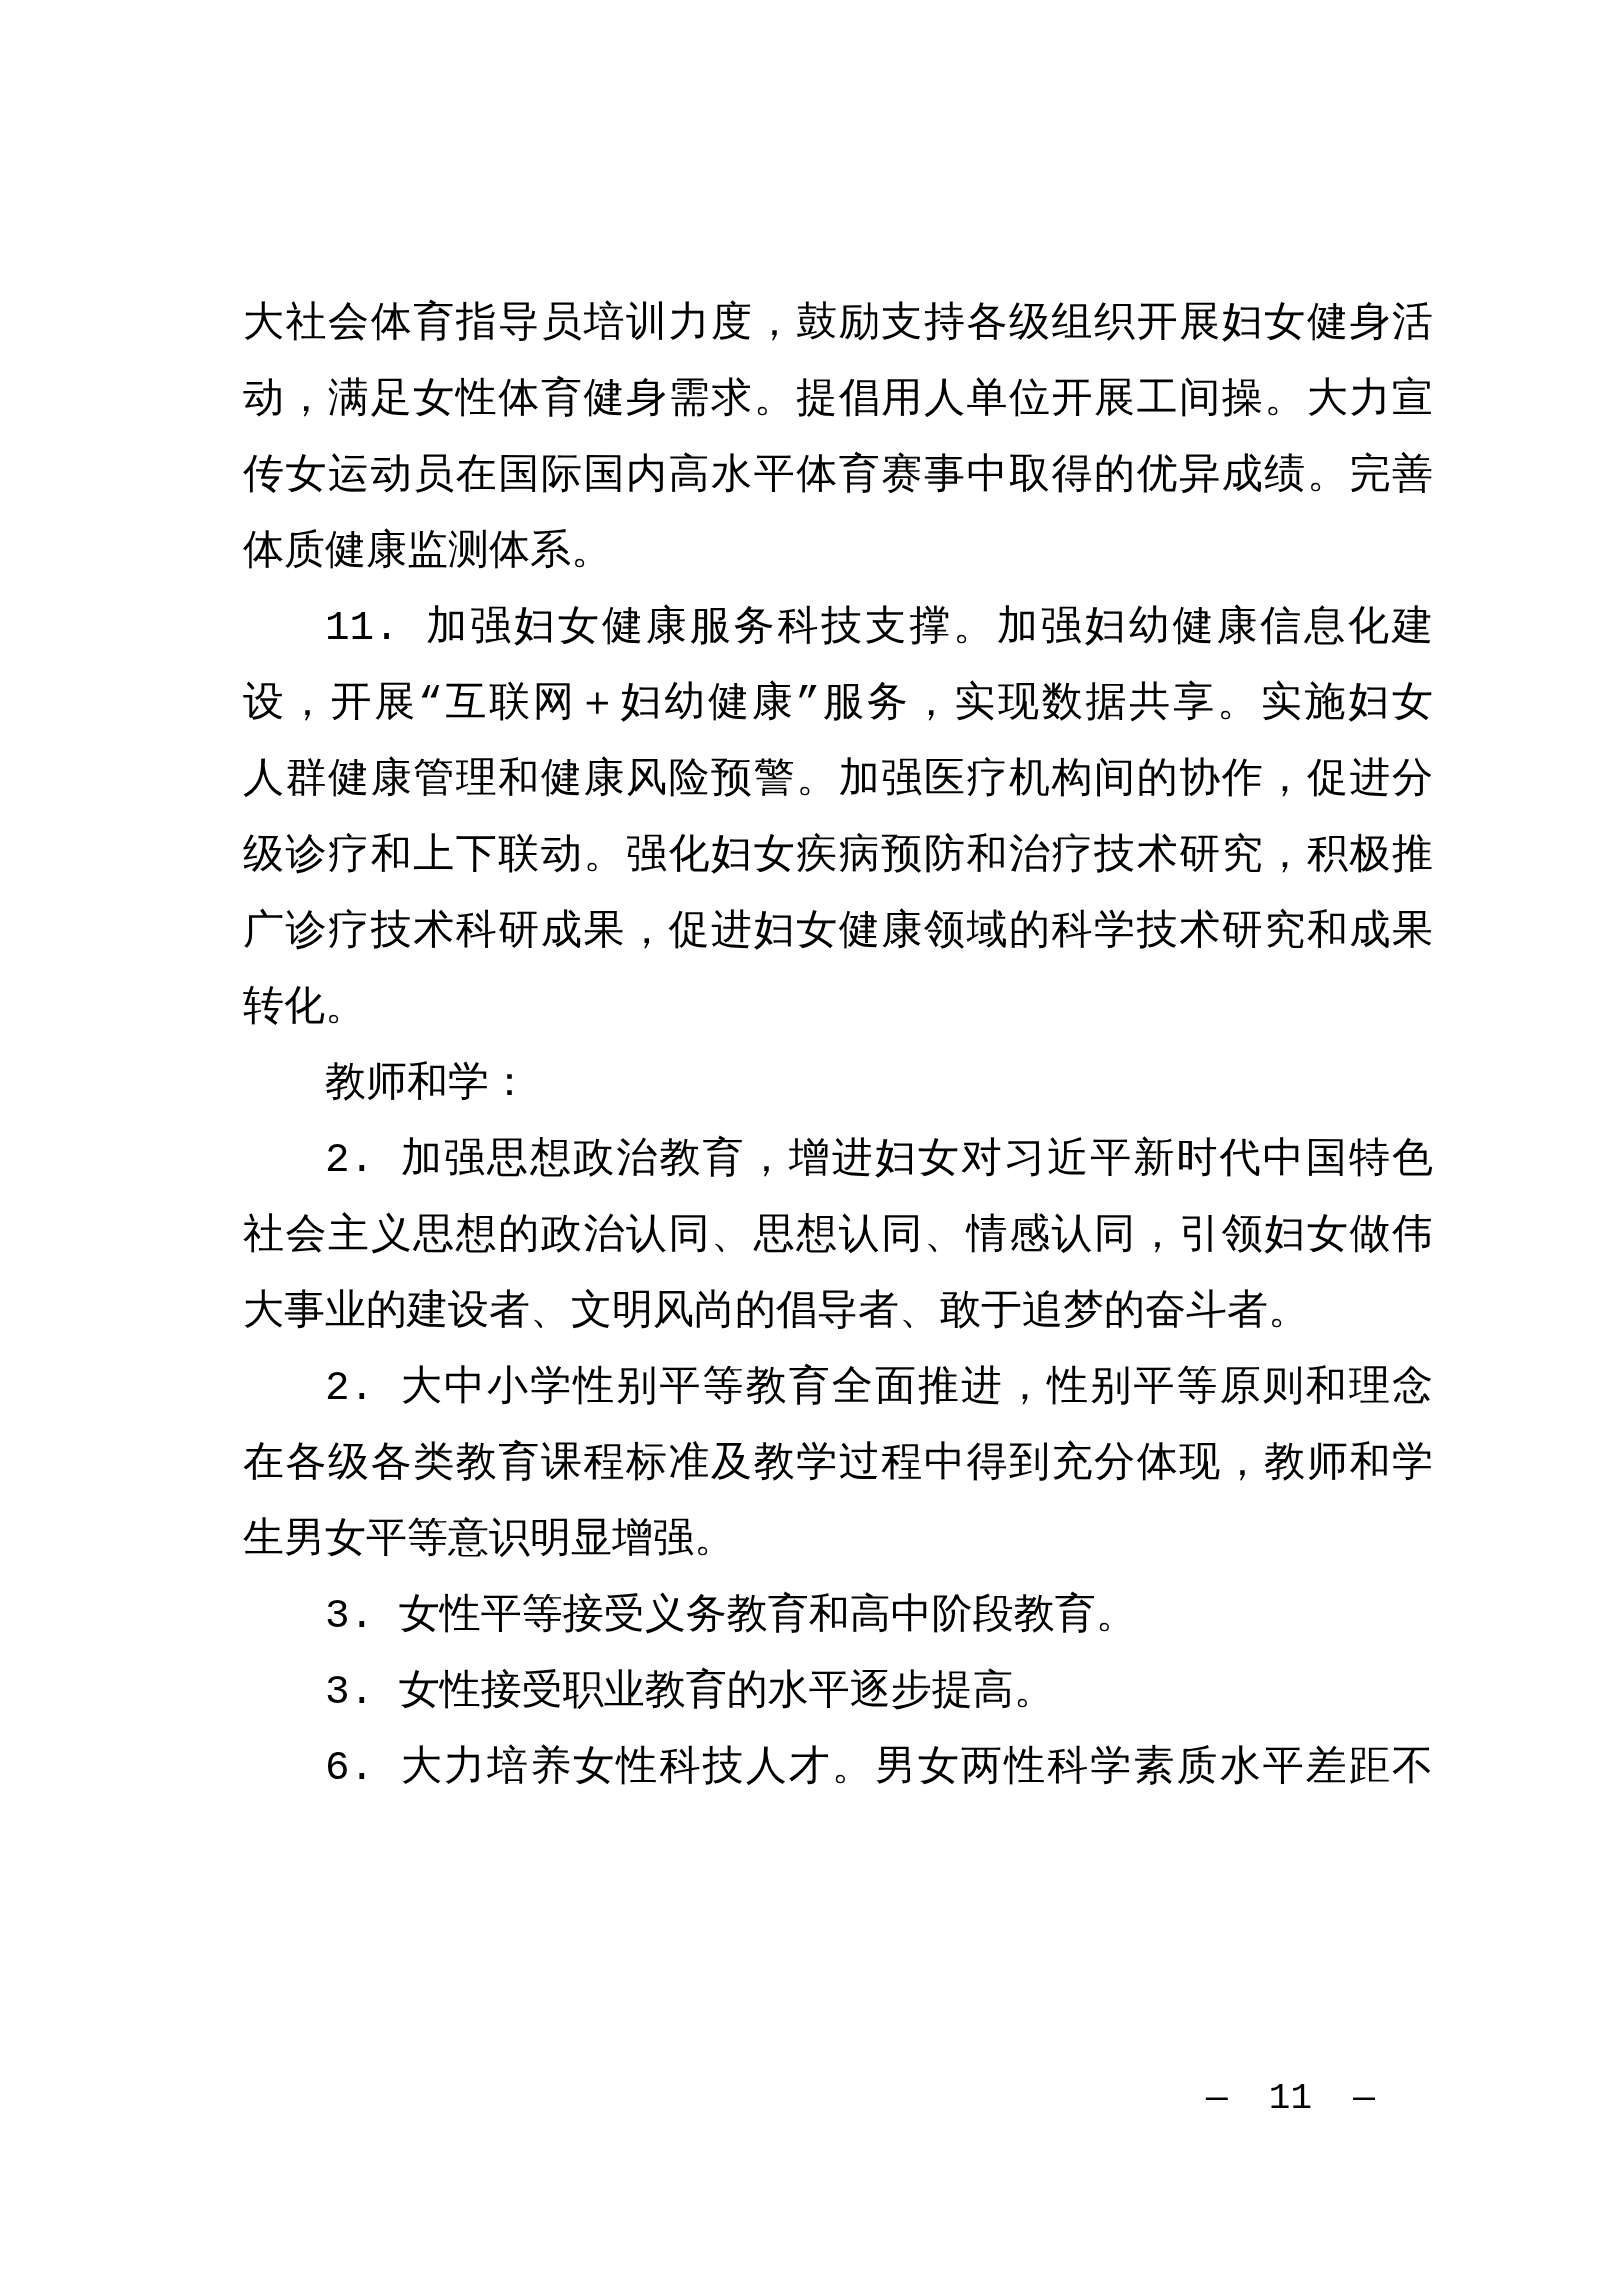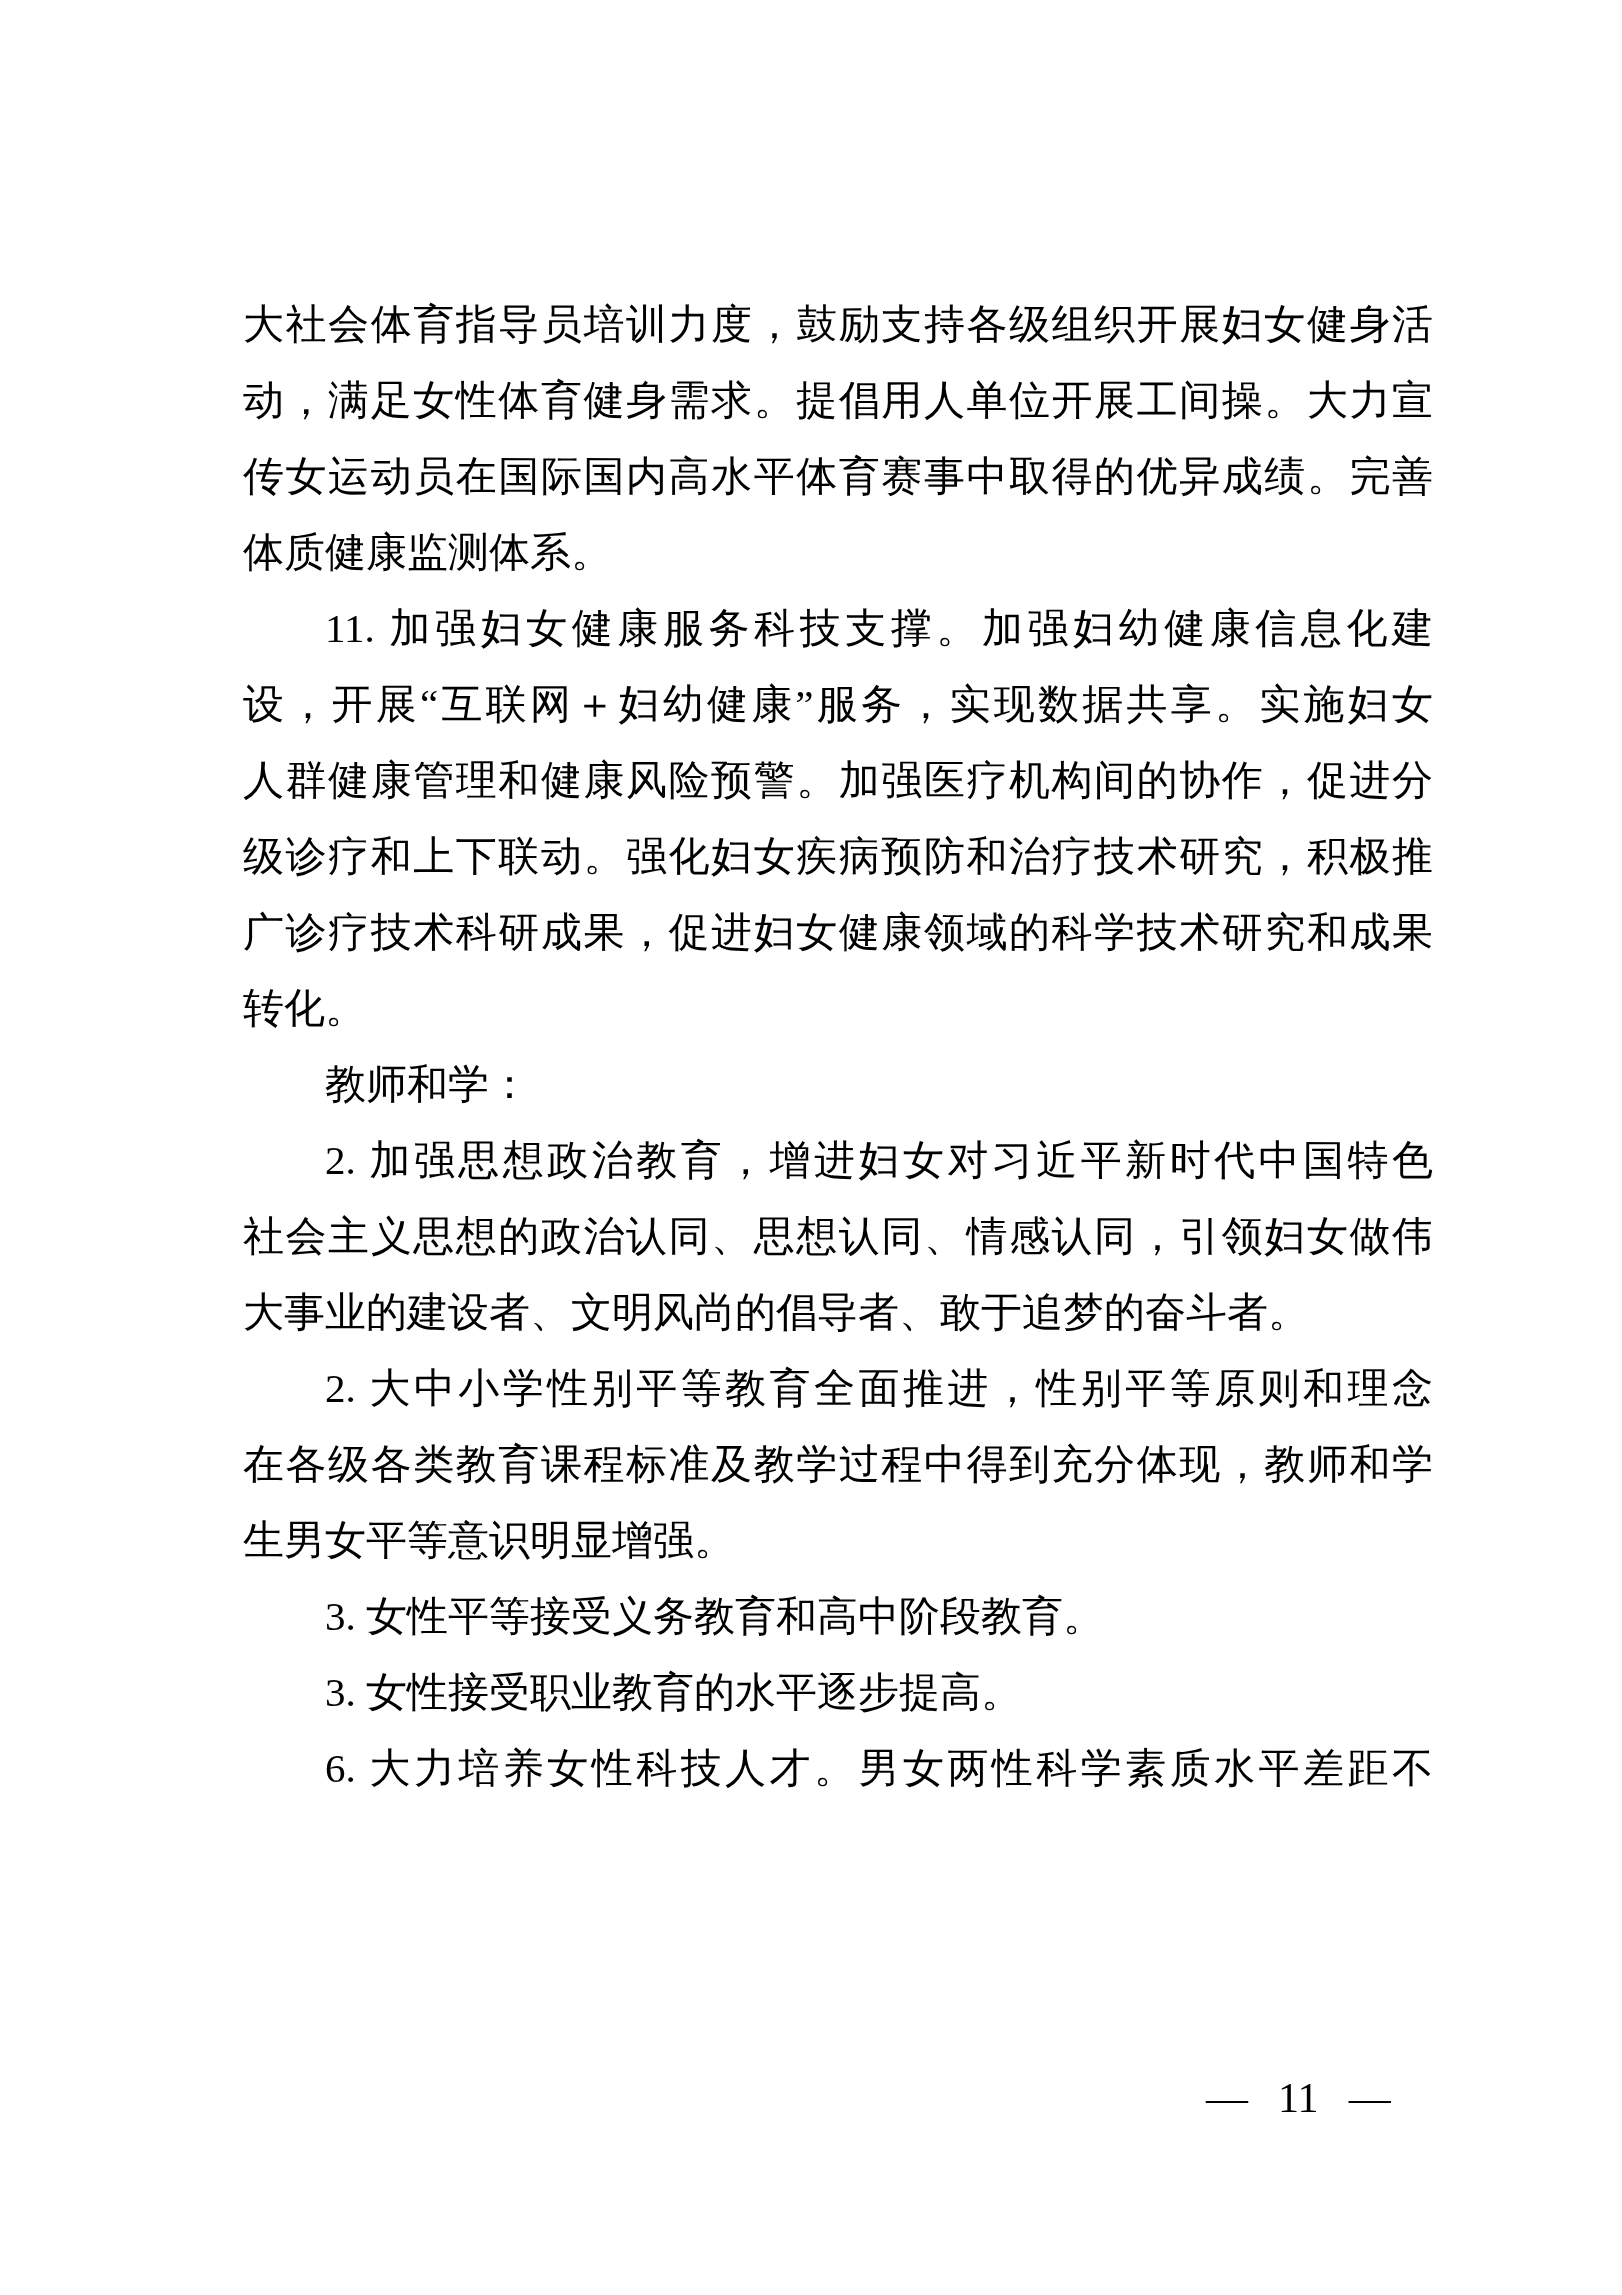--- a/index.html
+++ b/index.html
@@ -2,21 +2,21 @@
 <html lang="zh" style="font-size:10.5px"><head>
 <meta charset="utf-8">
 <style>
   html,body{margin:0;padding:0;background:#e8e8e8;}
   .page{
     position:relative;
     width:1623px;
     height:2295px;
     background:#ffffff;
     color:#000000;
-    font-family:Liberation Serif, serif;
+    font-family:Liberation Mono, monospace;
     overflow:hidden;
   }
   .body-text{
     position:absolute;
     left:243px;
     top:286px;
     width:1190px;
   }
   .line{
     margin:0;
@@ -34,21 +34,21 @@
   .ind{
     text-indent:2em;
   }
   .heading{
     font-weight:700;
   }
   .page-footer{
     position:absolute;
     left:1206px;
     top:2079px;
-    font-size:42px;
+    font-size:36px;
     line-height:39px;
     word-spacing:19.6px;
     white-space:nowrap;
   }
 </style>
 </head>
 <body>
 
 <div class="page">
 

